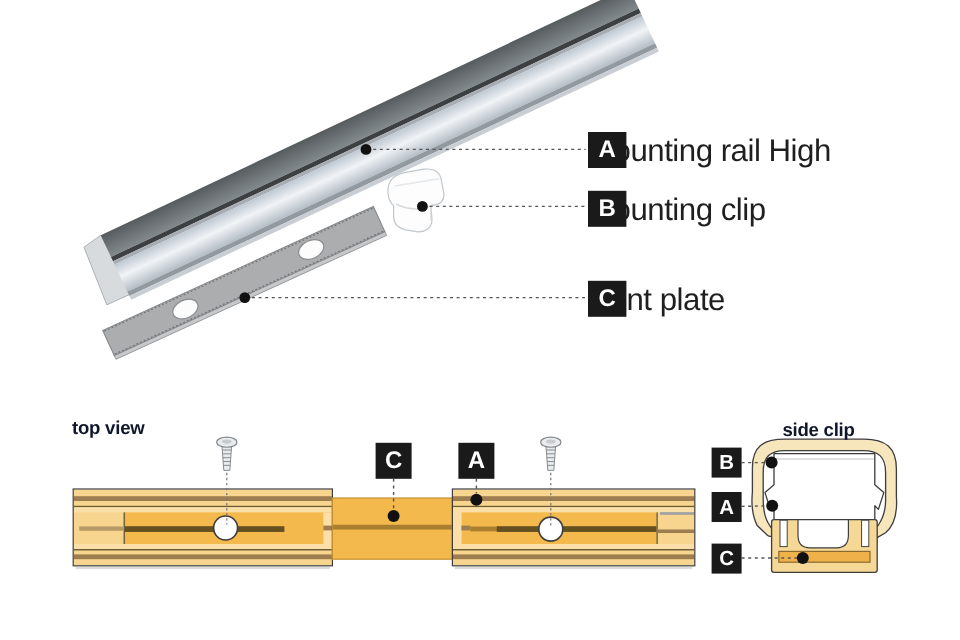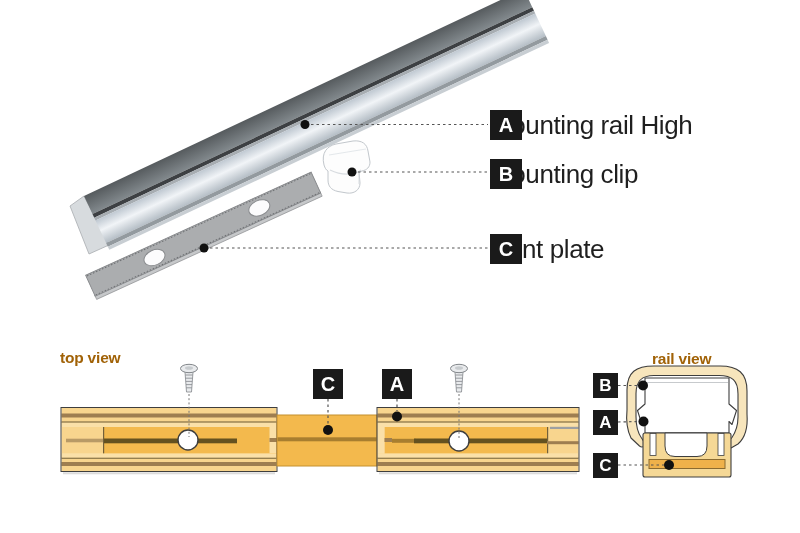--- a/index.html
+++ b/index.html
@@ -7,21 +7,21 @@
           font-family:"Liberation Sans","DejaVu Sans",sans-serif;}
   svg{position:absolute;left:0;top:0;}
   .overlay{position:absolute;left:0;top:0;width:800px;height:533px;pointer-events:none;}
   .callout-sq{position:absolute;background:#1A1A1A;color:#fff;display:flex;
               align-items:center;justify-content:center;font-weight:bold;}
   .sq-legend{width:32px;height:30px;font-size:20px;}
   .sq30{width:30px;height:30px;font-size:20px;}
   .sq25{width:25px;height:25px;font-size:17px;}
   .legend-row{position:absolute;display:flex;align-items:center;gap:11px;height:30px;}
   .legend-label{font-size:26px;color:#1F1F1F;letter-spacing:-0.4px;white-space:nowrap;}
-  .view-title{position:absolute;font-size:15.5px;font-weight:bold;color:#a16207;
+  .view-title{position:absolute;font-size:15.5px;font-weight:bold;color:#0f172a;
               letter-spacing:-0.2px;white-space:nowrap;}
 </style>
 </head>
 <body>
 
 <div class="canvas">
 
 <svg width="800" height="533" viewBox="0 0 800 533">
   <defs>
     <linearGradient id="railTopG" x1="0" y1="0" x2="0" y2="1">
@@ -189,21 +189,21 @@
   <div class="legend-row" style="left:490px;top:159px;">
     <div class="callout-sq sq-legend">B</div>
     <div class="legend-label">Mounting clip</div>
   </div>
   <div class="legend-row" style="left:490px;top:234px;">
     <div class="callout-sq sq-legend">C</div>
     <div class="legend-label">Joint plate</div>
   </div>
 
   <div class="view-title" style="left:60px;top:349px;">top view</div>
-  <div class="view-title" style="left:652px;top:350px;">rail view</div>
+  <div class="view-title" style="left:652px;top:350px;">side clip</div>
 
   <div class="callout-sq sq30" style="left:313px;top:369px;">C</div>
   <div class="callout-sq sq30" style="left:382px;top:369px;">A</div>
 
   <div class="callout-sq sq25" style="left:593px;top:373px;">B</div>
   <div class="callout-sq sq25" style="left:593px;top:410px;">A</div>
   <div class="callout-sq sq25" style="left:593px;top:453px;">C</div>
 </div>
 
 </div>

